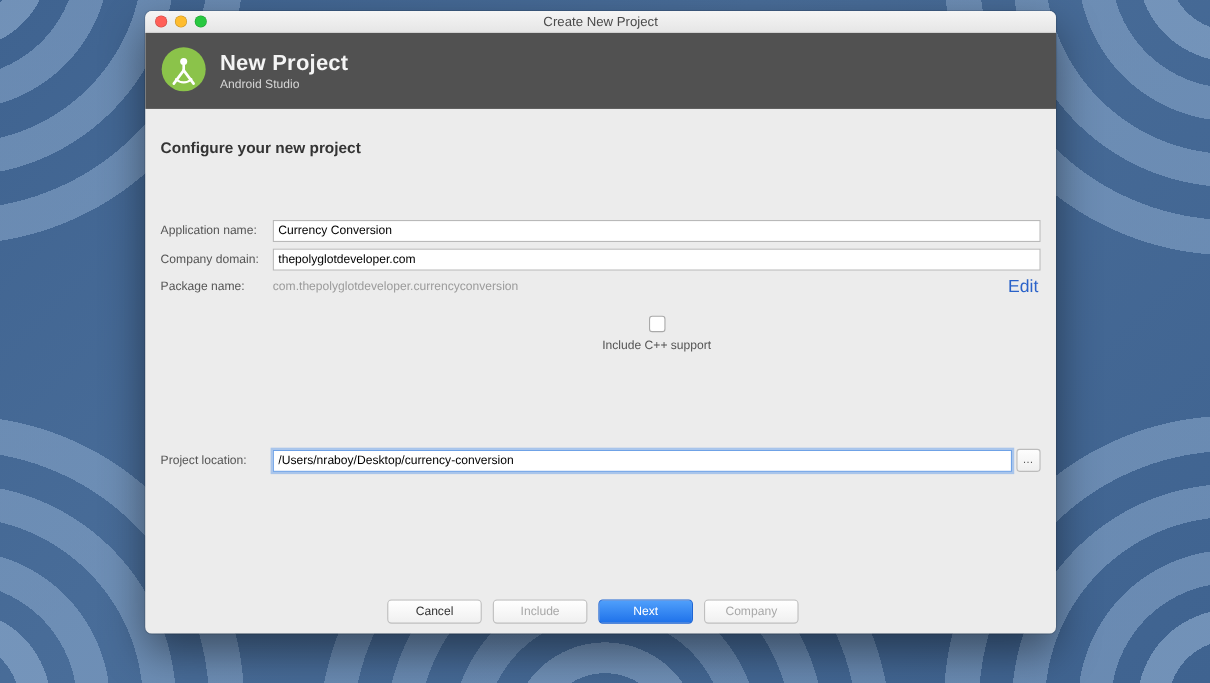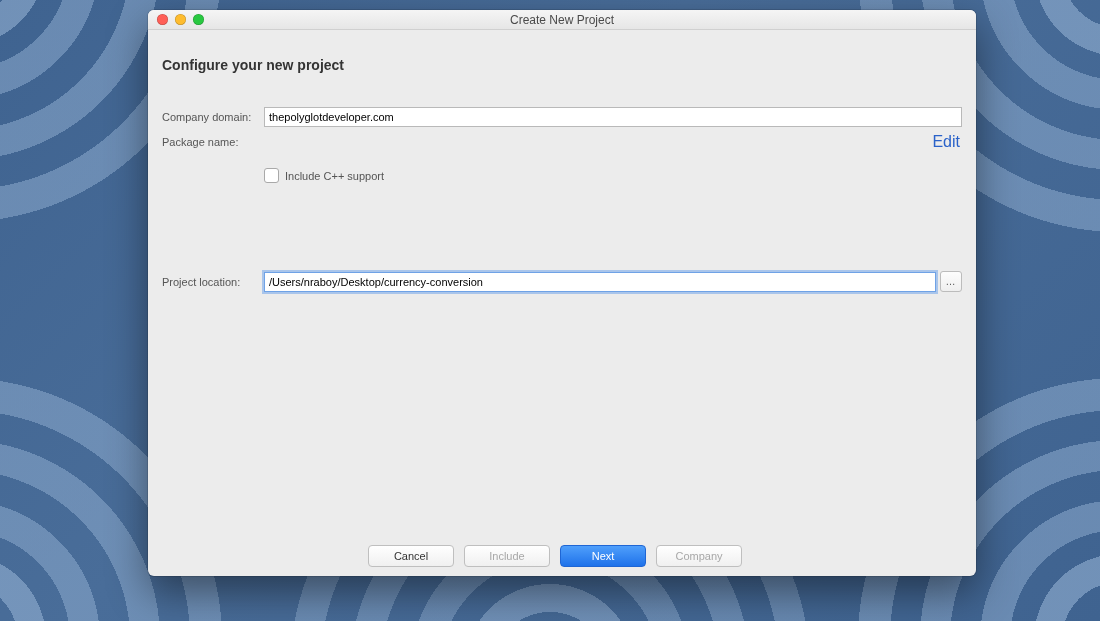--- a/index.html
+++ b/index.html
@@ -47,21 +47,21 @@
         transparent 86px 110px, rgba(140,170,205,.5) 110px 140px,
         transparent 140px 170px, rgba(140,170,205,.5) 170px 200px,
         transparent 200px 230px, rgba(140,170,205,.5) 230px 260px,
         transparent 260px),
       linear-gradient(135deg,#3f6390,#496d99 40%,#3f6390);
   }
 
   
   .window {
     position: absolute;
-    left: 148px;
+    left: 132px;
     top: 10px;
     width: 828px;
     height: 566px;
     border-radius: 6px;
     background: #ececec;
     box-shadow: 0 16px 40px rgba(0,0,0,.45), 0 0 0 1px rgba(0,0,0,.12);
     overflow: hidden;
   }
 
   .titlebar {
@@ -117,21 +117,21 @@
   .body {
     position: relative;
     padding: 27px 14px 0 14px;
     height: calc(100% - 19px - 69px - 40px);
     box-sizing: border-box;
   }
   .section-title {
     font-size: 14px;
     font-weight: 700;
     color: #343434;
-    margin-bottom: 34px;
+    margin-bottom: 58px;
   }
 
   .row {
     display: flex;
     align-items: center;
     margin-bottom: 6px;
   }
   .row label {
     width: 102px;
     text-align: left;
@@ -159,21 +159,21 @@
     margin-bottom: 17px;
     justify-content: flex-end;
   }
   .pkg-row label { width:102px; color:#555; font-size:11px; }
   .pkg-val { color:#9b9b9b; font-size:11px; flex:1; }
   .edit-link {
     color:#2a62c9; font-size:16px; 
     cursor:pointer; margin-left:auto; margin-right:2px;
   }
 
-  .cpp-row { margin-left:102px; margin-top:6px; display:flex; align-items:center; gap:6px; font-size:11px; color:#555;}
+  .cpp-row { margin-left:102px; margin-top:6px; display:flex; align-items:center; gap:6px; font-size:11px; color:#555;flex-direction:column;}
   .chk {
     width:13px; height:13px; border:1px solid #a9a9a9; border-radius:3px; background:#fff;
   }
 
   .loc-row { margin-top:88px; display:flex; align-items:center; }
   .loc-row label { width:102px; color:#555; font-size:11px;}
   .loc-row .ti { flex:1; }
   .browse-btn {
     width:20px; height:19px; margin-left:4px;
     border:1px solid #bcbcbc; border-radius:3px;
@@ -222,33 +222,56 @@
 
   <div class="titlebar">
     <div class="traffic">
       <div class="tlight red"></div>
       <div class="tlight yellow"></div>
       <div class="tlight green"></div>
     </div>
     <div class="title">Create New Project</div>
   </div>
 
+  <div class="wiz-header">
+    <span>
+      <svg width="42" height="42" viewBox="0 0 42 42">
+        <circle cx="21" cy="21" r="20" fill="#8bc34a"></circle>
+        <g stroke="#ffffff" stroke-width="2.4" fill="none" stroke-linecap="round">
+          <circle cx="21" cy="14" r="3.2" fill="#ffffff" stroke="none"></circle>
+          <path d="M21 17 L21 22"></path>
+          <path d="M21 22 L12 34"></path>
+          <path d="M21 22 L30 34"></path>
+          <path d="M14 30 A10 10 0 0 0 28 30" stroke-width="2"></path>
+        </g>
+      </svg>
+    </span>
+    <div class="htxt">
+      <div class="line1">New Project</div>
+      <div class="line2">Android Studio</div>
+    </div>
+  </div>
 
   <div class="body">
 
     <div class="section-title">Configure your new project</div>
 
+    <div class="row">
+      <label>Application name:</label>
+      <input class="ti" value="Currency Conversion" style="">
+    </div>
 
     <div class="row">
       <label>Company domain:</label>
       <input class="ti" value="thepolyglotdeveloper.com" style="">
     </div>
 
     <div class="pkg-row">
       <label>Package name:</label>
+      <span class="pkg-val">com.thepolyglotdeveloper.currencyconversion</span>
       <span class="edit-link">Edit</span>
     </div>
 
     <div class="cpp-row">
       <span class="chk"></span>
       <span>Include C++ support</span>
     </div>
 
     <div class="loc-row">
       <label>Project location:</label>

